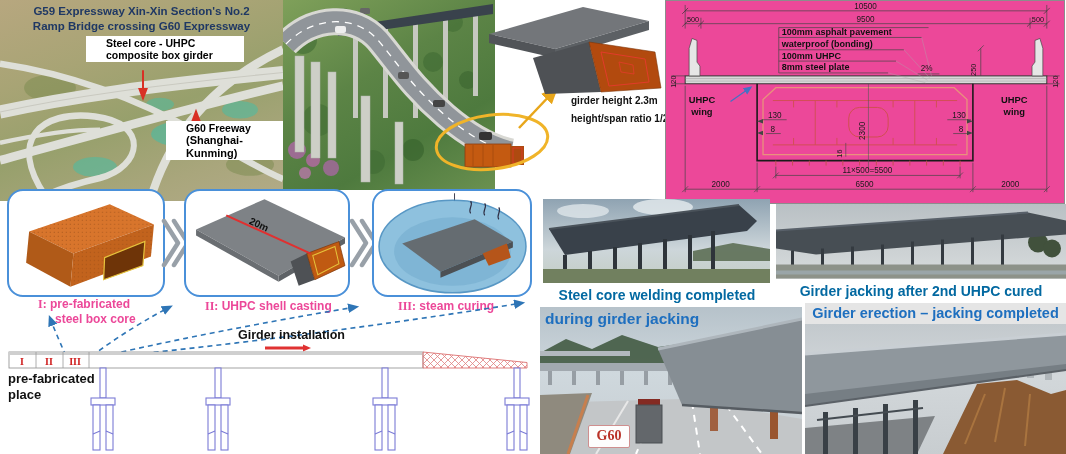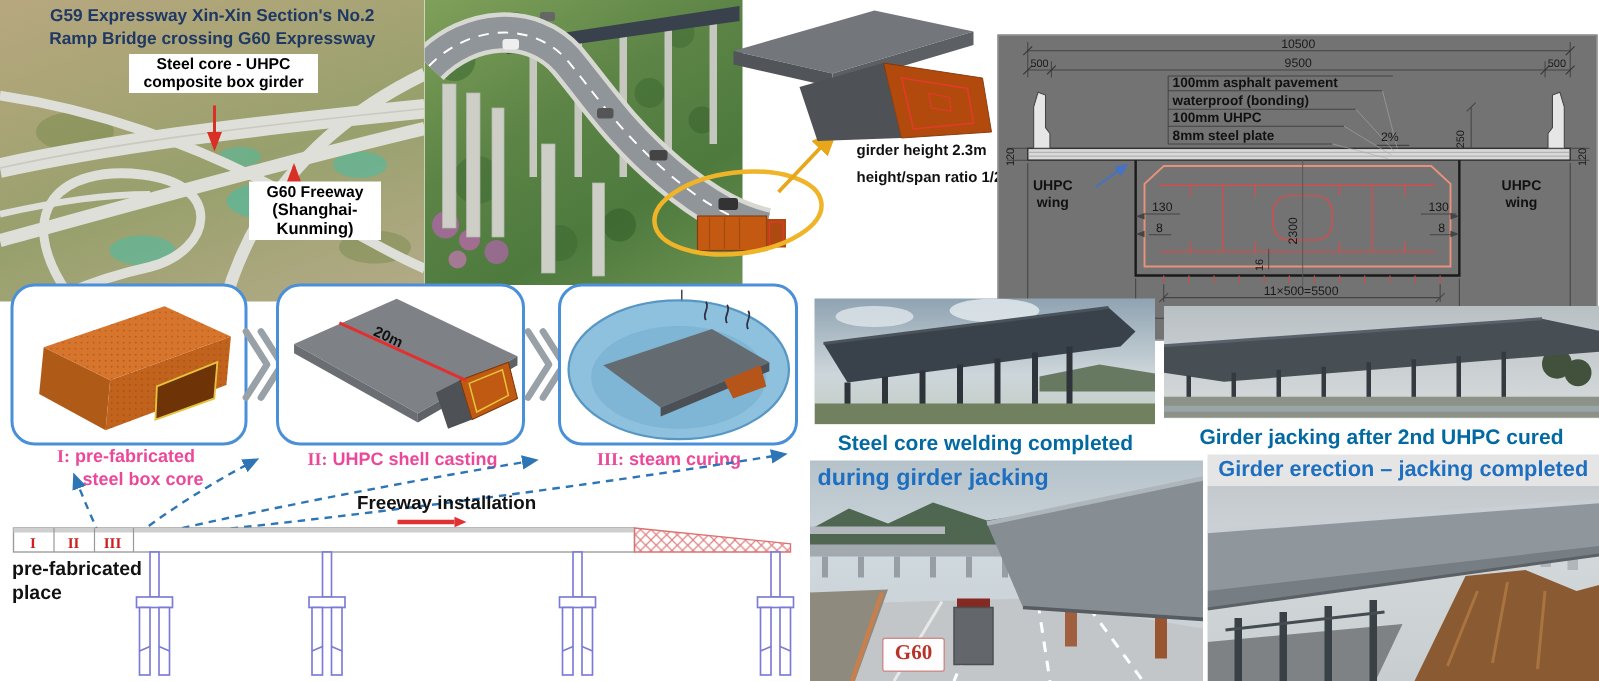--- a/index.html
+++ b/index.html
@@ -6,31 +6,31 @@
   .slide{position:relative;width:1066px;height:454px;background:#fff;overflow:hidden;
          font-family:"Liberation Sans",sans-serif;color:#111;}
   .abs{position:absolute;}
   .fillsvg{position:absolute;left:0;top:0;width:100%;height:100%;}
   svg{font-family:"Liberation Sans",sans-serif;}
   
   .aerial{left:0;top:0;width:283px;height:201px;overflow:hidden;
     background:linear-gradient(160deg,#b7a77f 0%,#a8a475 30%,#97a06c 55%,#a9a67c 80%,#b3ab88 100%);}
   .aerial-title{left:6px;top:4px;width:271px;text-align:center;font-size:11.5px;font-weight:bold;
     color:#1f3864;line-height:1.3;}
-  .callout{background:#fff;text-align:center;font-weight:bold;color:#000;line-height:1.15;padding:1px 4px;}
+  .callout{background:#fff;text-align:left;font-weight:bold;color:#000;line-height:1.15;padding:1px 20px;}
   .callout-girder{left:86px;top:36px;width:118px;font-size:10.5px;}
   .callout-g60{left:166px;top:121px;width:80px;font-size:10.5px;}
   .callout-g60 div:last-child{font-size:11px;}
   
   .render{left:283px;top:0;width:382px;height:190px;overflow:hidden;background:#fff;}
   .forest{position:absolute;left:0;top:0;width:212px;height:190px;
     background:linear-gradient(150deg,#7fa05a,#5c8446 40%,#4e7a3e 70%,#6b9150);}
   .girder-note{left:288px;top:92px;font-size:10px;font-weight:bold;line-height:1.8;white-space:nowrap;color:#111;}
   
-  .drawing{left:665px;top:0;width:400px;height:204px;background:#737373;border:1px solid #8c8c8c;box-sizing:border-box;margin-top:23px;}
+  .drawing{left:665px;top:0;width:400px;height:204px;background:#ec4899;border:1px solid #8c8c8c;box-sizing:border-box;}
   .dt{font-size:8.3px;fill:#1a1a1a;}
   .t7{font-size:7.4px;fill:#1a1a1a;}
   .t9{font-size:9.2px;font-weight:bold;fill:#111;}
   .t95{font-size:9.5px;font-weight:bold;fill:#111;}
   
   .pbox{position:absolute;border:2.5px solid #4a90d9;border-radius:16px;background:#fff;box-sizing:border-box;}
   .pbox1{left:7px;top:189px;width:158px;height:108px;}
   .pbox2{left:184px;top:189px;width:166px;height:108px;}
   .pbox3{left:372px;top:189px;width:160px;height:108px;}
   .plabel{position:absolute;font-size:12px;font-weight:600;color:#ec4899;line-height:1.25;white-space:nowrap;}
@@ -349,21 +349,21 @@
         </g>
       <g transform="translate(517,0)">
           <rect x="-3" y="78" width="6" height="30"></rect>
           <rect x="-12" y="108" width="24" height="7"></rect>
           <rect x="-10" y="115" width="7" height="45"></rect>
           <rect x="3" y="115" width="7" height="45"></rect>
           <path d="M-10,144 l7,-3 M3,141 l7,3" fill="none"></path>
         </g>
     </g>
   </svg>
-  <div class="abs jacking-title">Freeway installation</div>
+  <div class="abs jacking-title">Girder installation</div>
   <div class="abs prefab">
     <div>pre-fabricated</div>
     <div>place</div>
   </div>
 
   <div class="photo ph-weld">
     <svg class="fillsvg" viewBox="0 0 227 84">
       <ellipse cx="40" cy="12" rx="26" ry="7" fill="#dfe6ea" opacity=".8"></ellipse>
       <ellipse cx="120" cy="8" rx="30" ry="8" fill="#e6ecef" opacity=".8"></ellipse>
       <polygon points="150,52 190,44 227,50 227,62 150,62" fill="#5d6f55" opacity=".9"></polygon>

